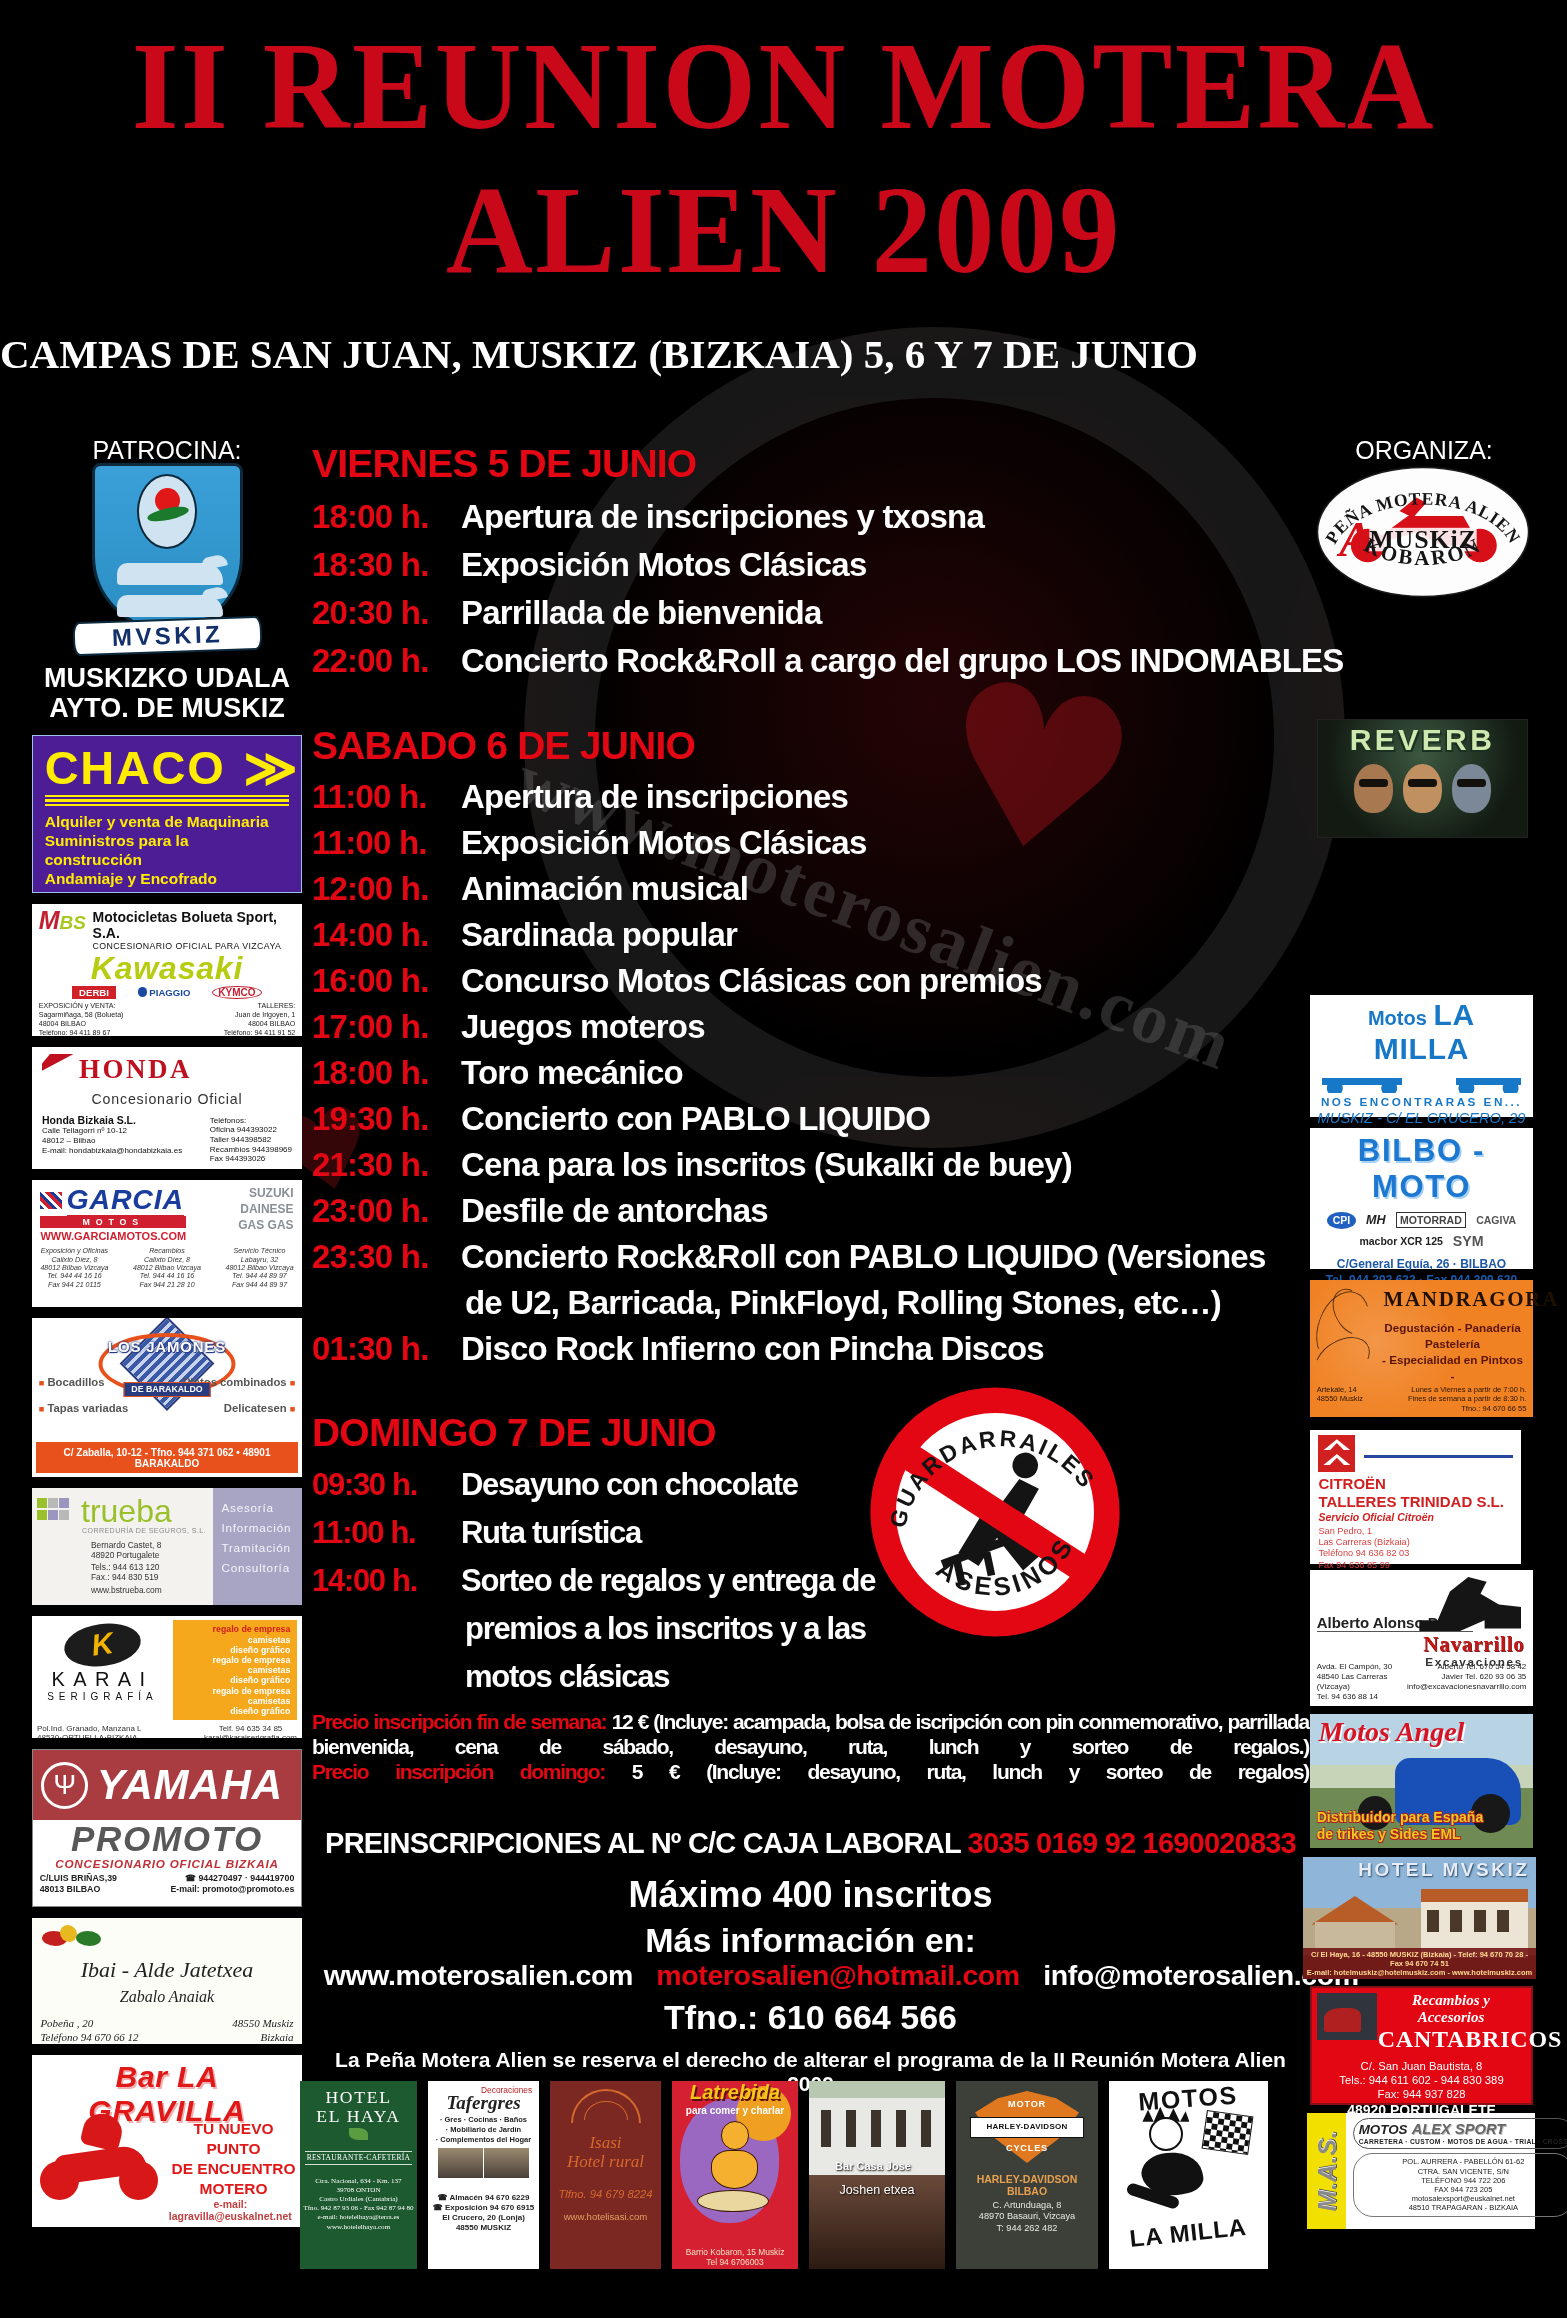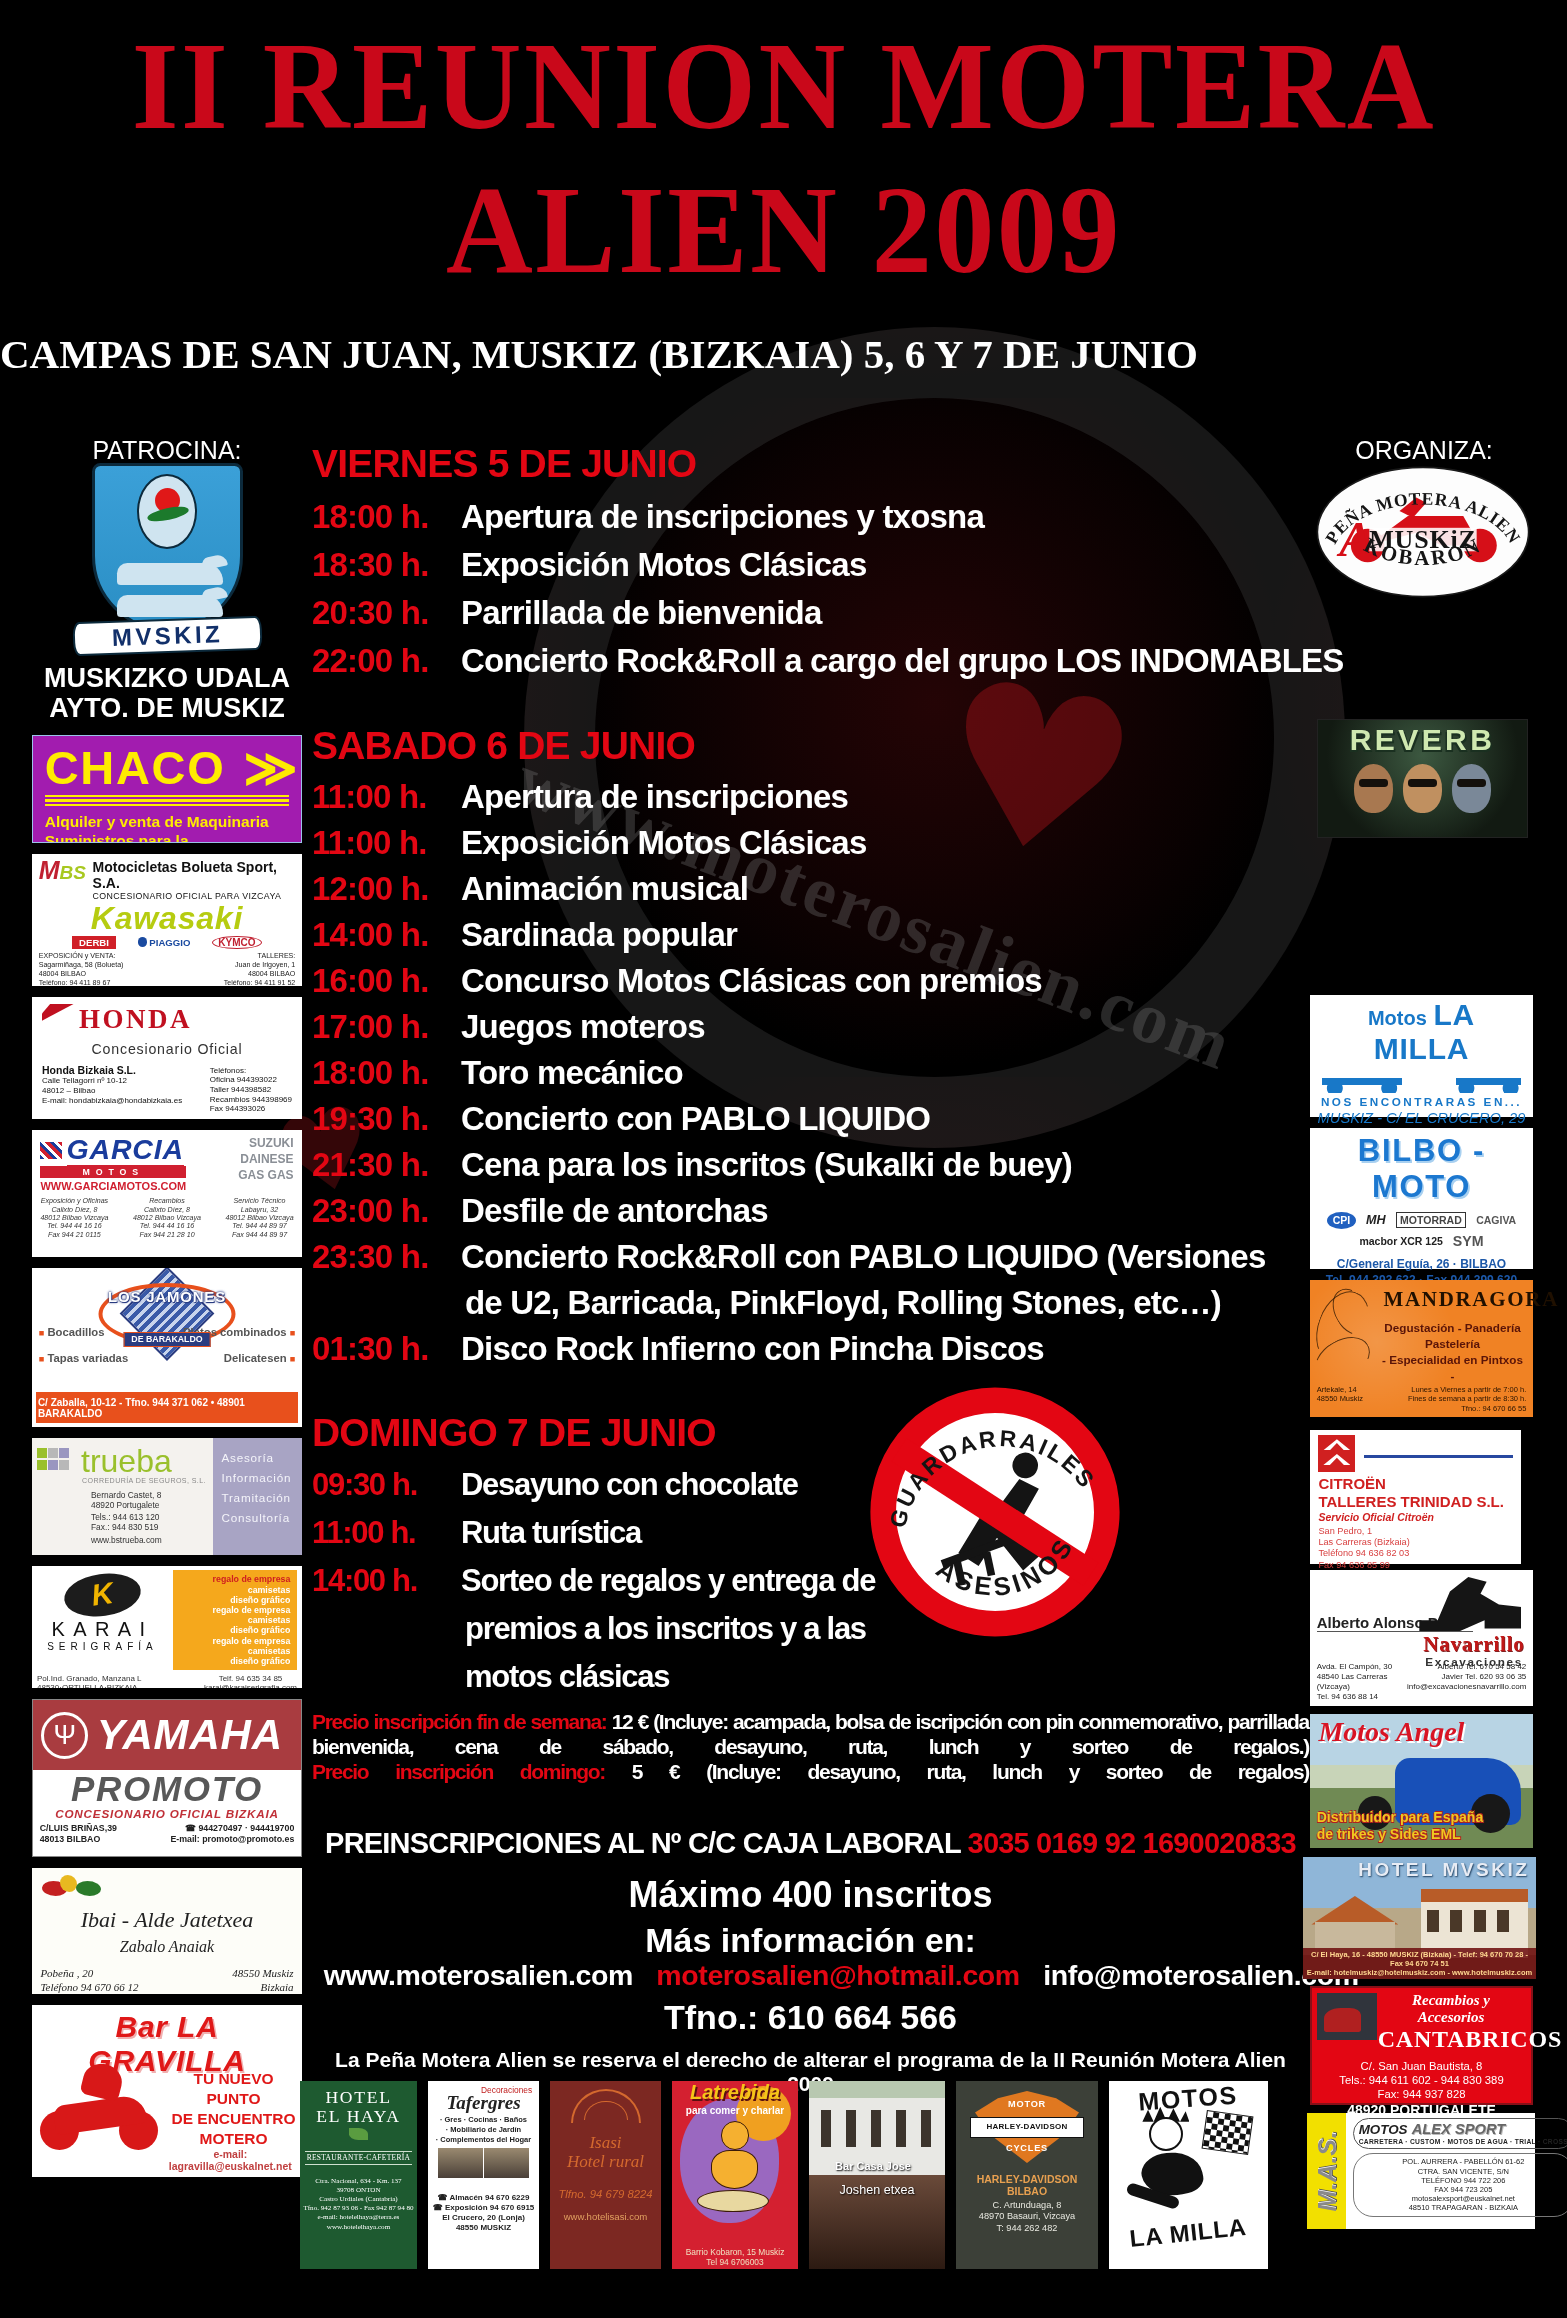--- a/index.html
+++ b/index.html
@@ -57,21 +57,21 @@
 .shield{width:151px;height:168px;margin:0 auto;background:linear-gradient(#3ba0d8,#2a8ec4);border:3.4px solid #0c2a3c;border-radius:8.4px 8.4px 75px 75px;position:relative}
 .rose-oval{position:absolute;left:50%;top:8.4px;transform:translateX(-50%);width:60px;height:75px;background:#cfe4f0;border:2.5px solid #0c2a3c;border-radius:50%}
 .rose{position:absolute;left:16px;top:11.7px;width:25px;height:25px;background:#e01818;border-radius:50%}
 .rose:after{content:"";position:absolute;left:-8.4px;top:20px;width:42px;height:11.7px;background:#1c7a2c;border-radius:50%;transform:rotate(-12deg)}
 .wolf{position:absolute;left:22px;width:106px;height:22px;background:#cfe4f0;border-radius:13.4px 23.5px 5px 5px}
 .wolf:before{content:"";position:absolute;right:-4.2px;top:-7.5px;width:25px;height:11.7px;background:#cfe4f0;border-radius:6.7px 10px 1.7px 1.7px;transform:rotate(-12deg)}
 .w1{top:97px}.w2{top:129px}
 .ribbon{width:189px;margin:-11.7px auto 0;background:#fff;color:#12306a;font-weight:bold;font-size:24px;letter-spacing:3.4px;border:2.5px solid #0c2a3c;border-radius:6.7px/13.4px;transform:rotate(-2deg);padding:0.8px 0;position:relative;z-index:2}
 .crest-t1{font-size:27px;font-weight:bold;line-height:30px;margin-top:10px}
 .crest-t2{font-size:20px;font-weight:bold;line-height:22.6px;margin-top:8.4px}
-.chaco{background:#a21caf;border:1.7px solid #9cc2ea;height:108px;padding:8.4px 11.7px}
+.chaco{background:#4c1d95;border:1.7px solid #9cc2ea;height:158px;padding:8.4px 11.7px}
 .chaco-name{color:#ffec00;font-weight:bold;font-size:47px;letter-spacing:1.7px;line-height:47px}
 .chaco-arrows{position:absolute;right:3.4px;top:1.7px;color:#ffec00;font-size:52px;font-weight:bold}
 .chaco-arrows:before{content:"≫"}
 .chaco-l3{height:11px;border-top:2.5px solid #ffec00;border-bottom:2.5px solid #ffec00;margin:3.4px 0 5.9px;position:relative}
 .chaco-l3:after{content:"";position:absolute;left:0;right:0;top:2.5px;height:2.5px;background:#ffec00}
 .chaco-svc{color:#ffec00;font-weight:bold;font-size:15.5px;line-height:19px}
 .bolueta{height:132px;padding:5px 6.7px;font-size:9.2px}
 .bol-head{display:flex;gap:6.7px;align-items:flex-start}
 .mbs{font-style:italic;font-weight:bold;font-size:25px;color:#c02030;line-height:22px}
 .mbs .bs{color:#a8c820;font-size:19px}
@@ -101,21 +101,21 @@
 .g-foot{display:flex;justify-content:space-between;font-size:7.1px;font-style:italic;line-height:8.4px;margin-top:5px;text-align:center;color:#333}
 .jamones{height:159px}
 .jam-logo{position:relative;width:142px;height:99px;margin:1.7px auto 0}
 .jam-diamond{position:absolute;left:50%;top:10px;transform:translateX(-50%) rotate(45deg);width:67px;height:67px;background:repeating-linear-gradient(90deg,#3a5aa8 0 4.2px,#c8d4ec 4.2px 7.5px);border:2.5px solid #2a3c80}
 .jam-ellipse{position:absolute;left:50%;top:13.4px;transform:translateX(-50%);width:137px;height:62px;border:4.2px solid #e8501c;border-radius:50%}
 .jam-arc{position:absolute;top:18.4px;width:100%;text-align:center;color:#fff;font-weight:bold;font-size:15px;letter-spacing:0.8px;text-shadow:0 0 2.5px #2a3c80,0 0 2.5px #2a3c80,0.8px 0.8px 0 #2a3c80;z-index:2}
 .jam-band{position:absolute;top:62px;left:50%;transform:translateX(-50%);background:#2a3c80;color:#fff;font-size:8.8px;font-weight:bold;padding:1.7px 6.7px;z-index:2;border:1.7px solid #e8501c;white-space:nowrap}
 .jam-items{position:absolute;top:52px;font-size:11.3px;font-weight:bold;color:#555;line-height:25px}
 .jam-items.l{left:6.7px}.jam-items.r{right:6.7px;text-align:right}
 .jb{color:#e8501c;font-size:9.2px}
-.jam-foot{position:absolute;left:4.2px;right:4.2px;bottom:4.2px;background:#e8501c;color:#fff;font-weight:bold;font-size:10px;text-align:left;padding:4.2px 1.7px}
+.jam-foot{position:absolute;left:4.2px;right:4.2px;bottom:4.2px;background:#e8501c;color:#fff;font-weight:bold;font-size:10px;text-align:center;padding:4.2px 1.7px}
 .trueba{background:#f4f2ee;height:117px;display:flex;color:#333}
 .tr-left{flex:1;padding:6.7px 5px;position:relative}
 .tr-sq{position:absolute;left:5px;top:10px;width:35px;height:23.5px;display:grid;grid-template-columns:repeat(3,10px);gap:0.8px}
 .tr-sq i{width:10px;height:10px}
 .tr-sq .g{background:#9ac02c}.tr-sq .p{background:#9a96c0}.tr-sq .l{background:#b8b8b8}
 .tr-name{margin-left:44px;color:#9ac02c;font-size:32px;line-height:32px}
 .tr-sub{margin-left:45px;font-size:7.1px;color:#8a8a8a;letter-spacing:0.4px}
 .tr-addr{font-size:8.4px;margin:5px 0 0 54px;line-height:10px}
 .tr-phones{font-size:8.4px;margin:2.5px 0 0 54px;line-height:10px}
 .tr-web{font-size:8.4px;margin:2.5px 0 0 54px}

